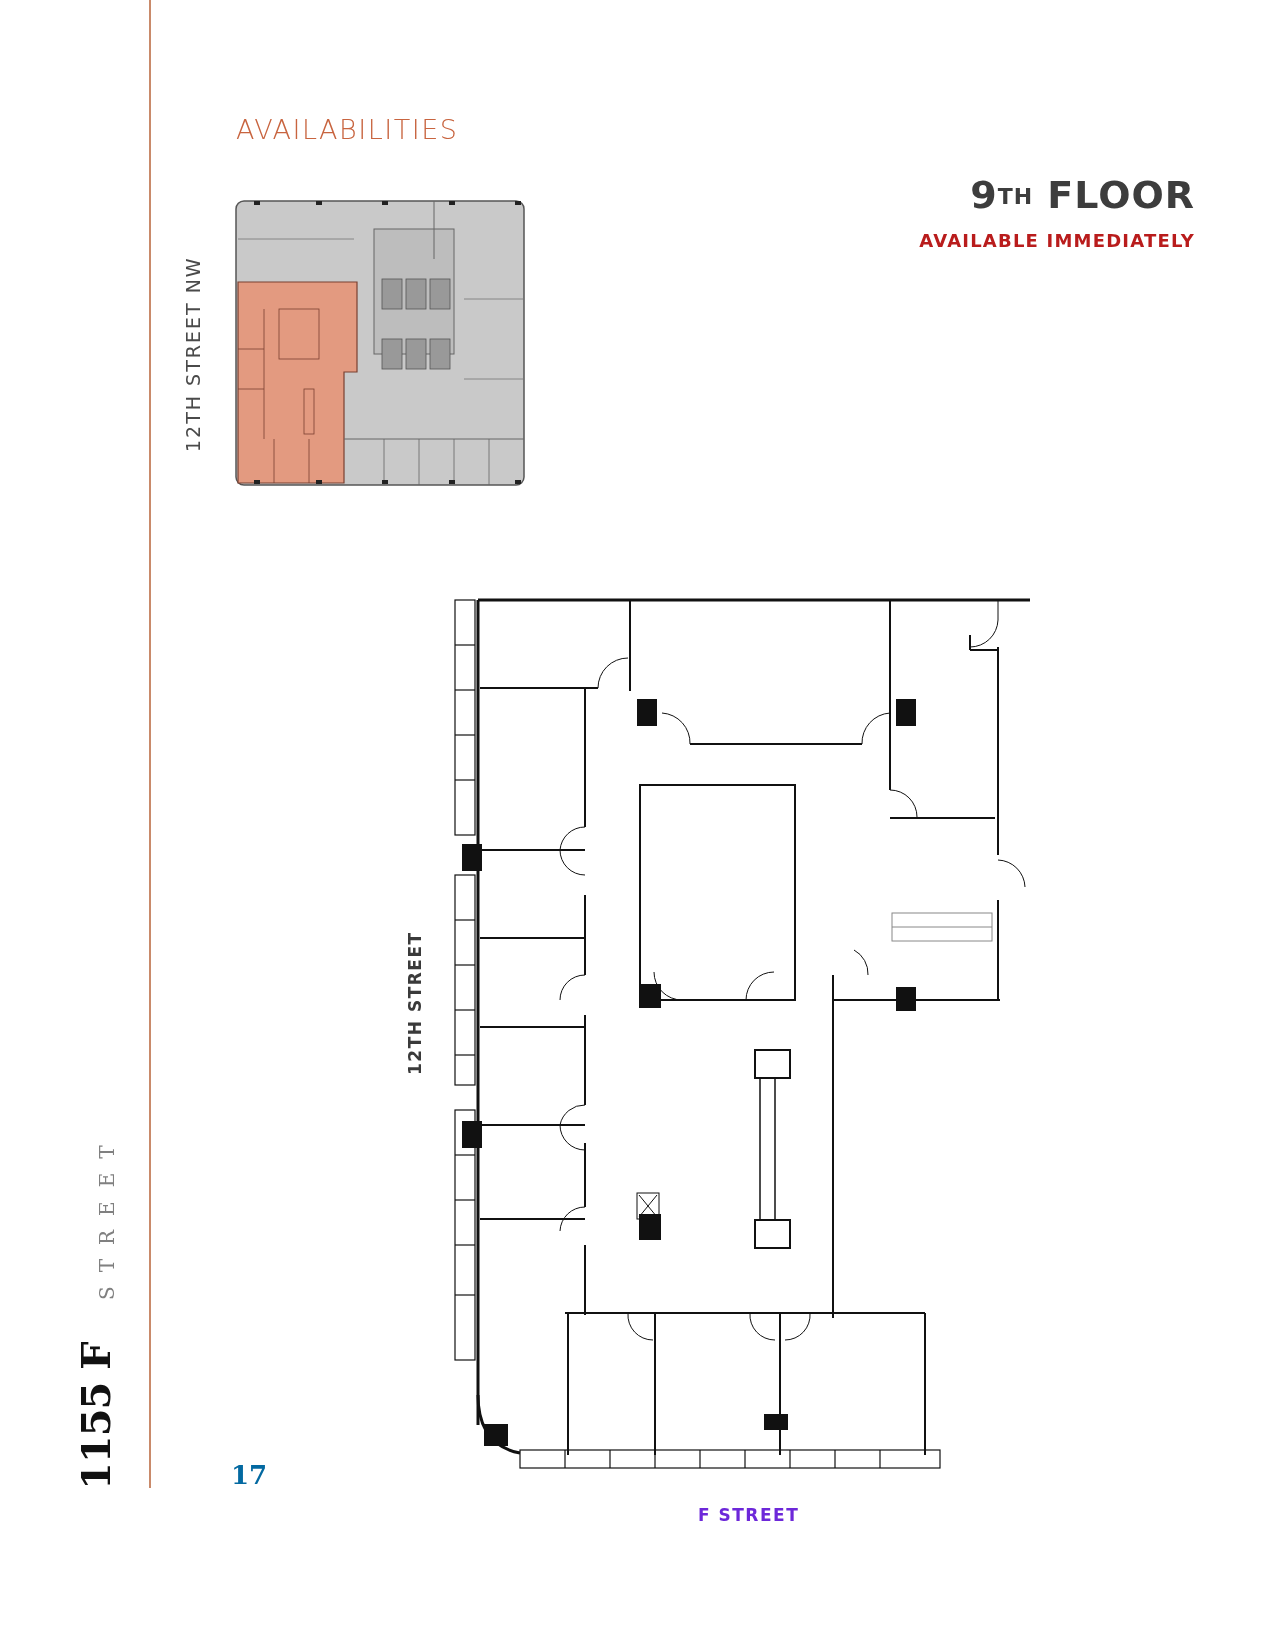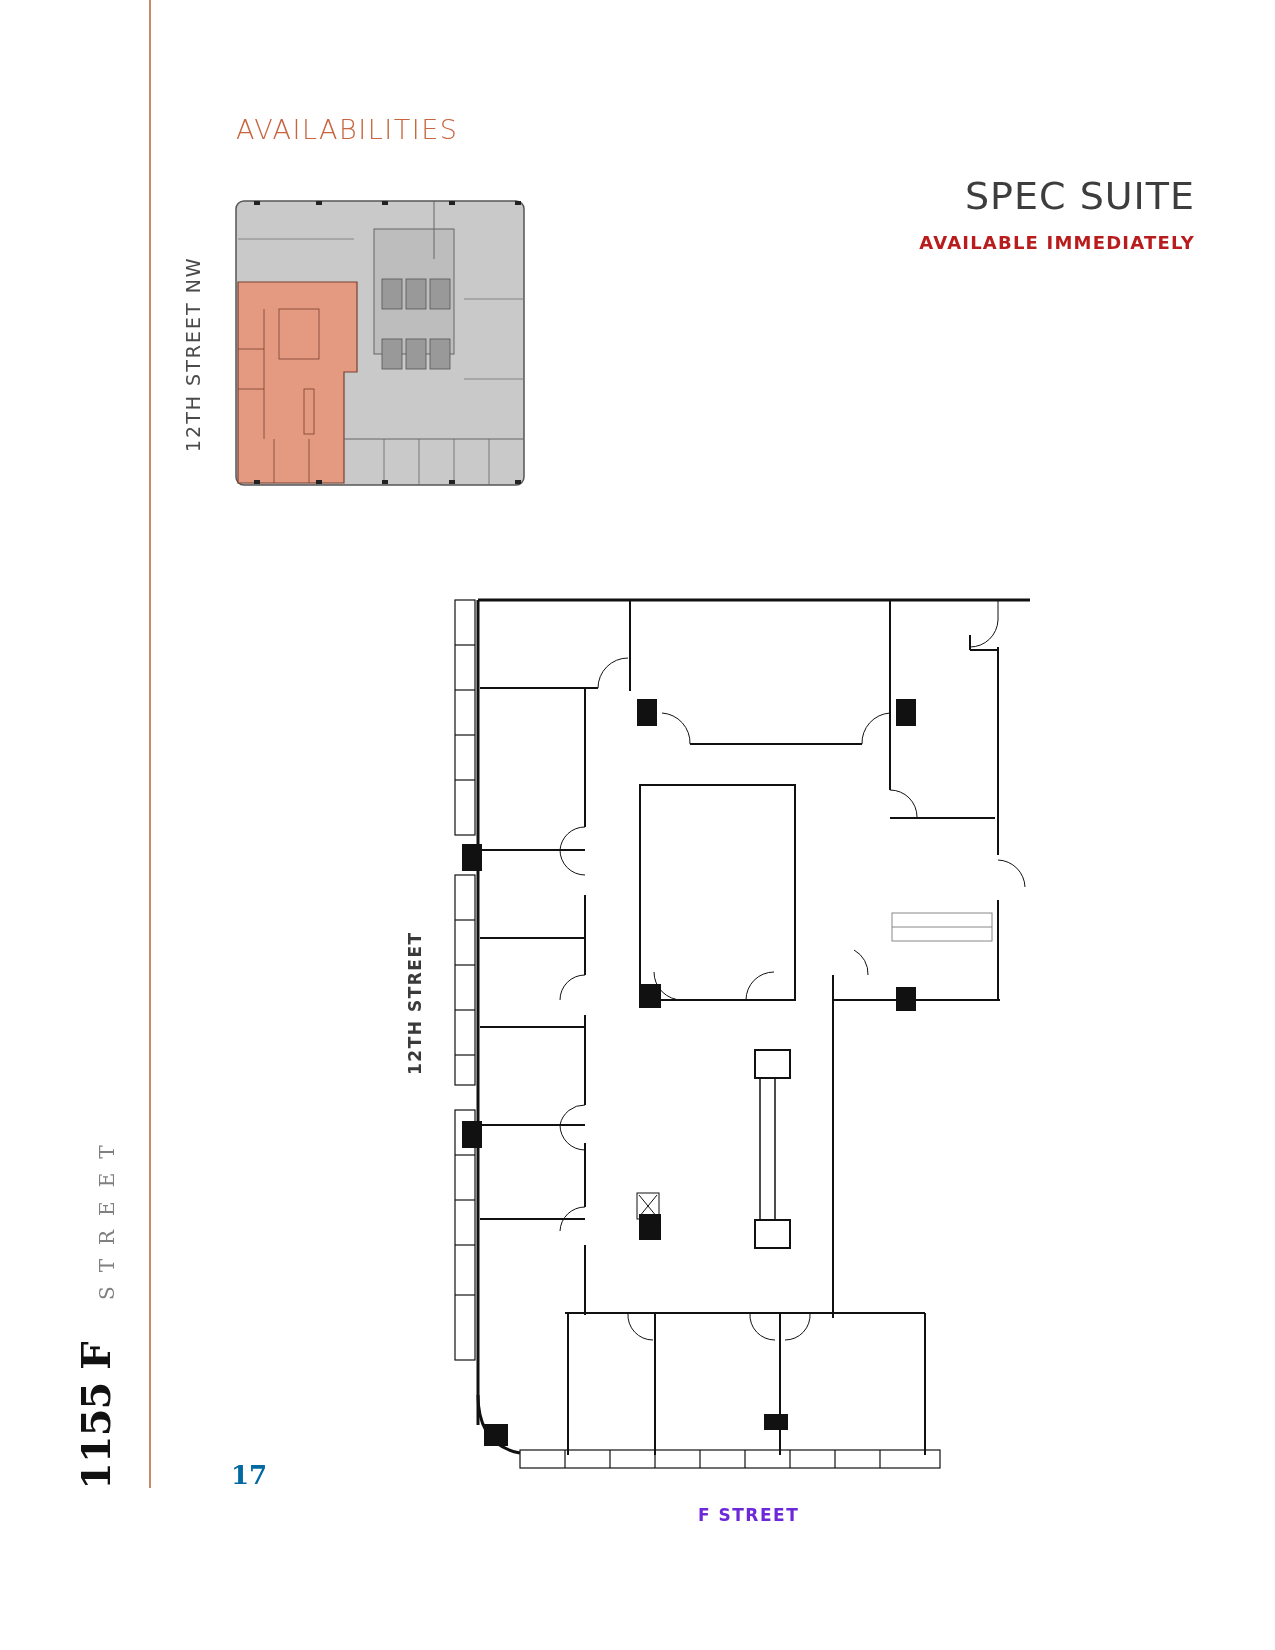--- a/index.html
+++ b/index.html
@@ -23,21 +23,24 @@
   svg { position:absolute; }
 </style>
 </head>
 <body>
 
 <div class="abs rule"></div>
 
 <div class="abs section-title">AVAILABILITIES</div>
 
 <div class="abs floor-info">
-  <div class="floor-line">SPEC SUITE</div>
+  <div class="floor-title">
+    <span>9</span><sup>TH</sup>
+    <span>FLOOR</span>
+  </div>
   <div class="avail-line">AVAILABLE IMMEDIATELY</div>
 </div>
 
 <div class="abs rot-label key-street">12TH STREET NW</div>
 
 <svg style="left:234px; top:199px;" width="294" height="290" viewBox="0 0 294 290">
   <rect x="2" y="2" width="288" height="284" rx="8" fill="#c9c9c9" stroke="#555" stroke-width="1.5"></rect>
 
   <path d="M4 83 L123 83 L123 173 L110 173 L110 240 L4 240 Z" fill="#e39a80"></path>
   <path d="M4 240 L110 240 L110 284 L4 284 Z" fill="#e39a80"></path>

